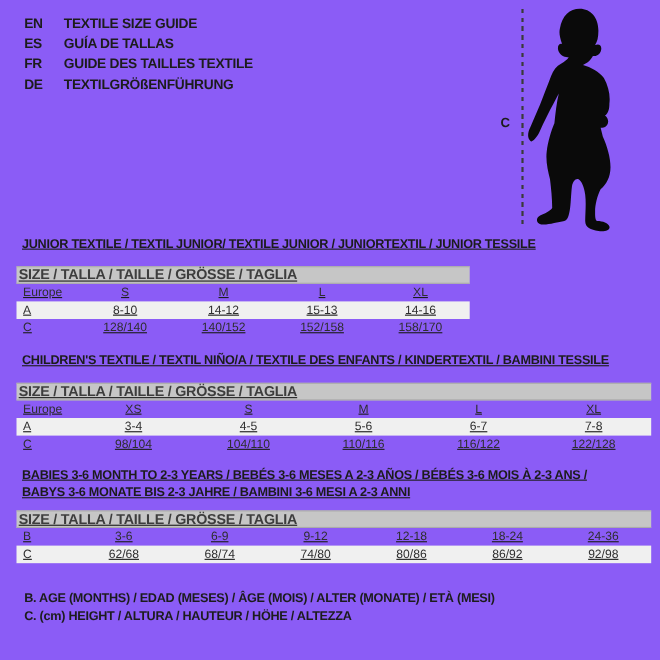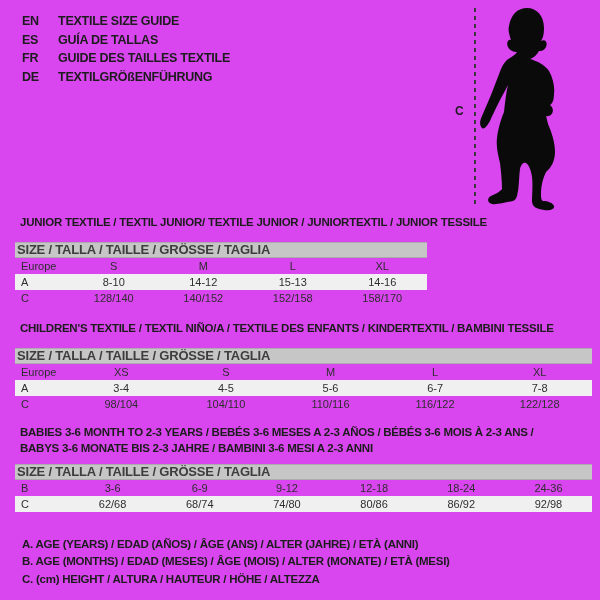--- a/index.html
+++ b/index.html
@@ -1,38 +1,38 @@
 <!DOCTYPE html>
 <html><head>
 <meta charset="utf-8">
 <style>
   html,body{margin:0;padding:0;background:#fff;}
   .canvas{
-    position:relative;width:600px;height:600px;background:#d946ef;
+    position:relative;width:600px;height:600px;background:#8b5cf6;
     font-family:"Liberation Sans",sans-serif;color:#1c1c1c;overflow:hidden;
     --hdr-bg:#c6c6c6;--hdr-border:#ababab;--shade:#f0f0f0;
   }
   .cond{letter-spacing:-0.25px;}
 
   
   .lang-list{position:absolute;left:22px;top:12px;}
   .lang-row{display:flex;height:18.6px;align-items:center;font-weight:bold;font-size:12.5px;}
   .lang-code{width:36px;}
   .lang-label{white-space:nowrap;}
 
   
   .height-line{
     position:absolute;left:474px;top:8px;width:2px;height:199px;
     background:repeating-linear-gradient(to bottom,#3a3a3a 0 4px,transparent 4px 8px);
   }
   .c-label{position:absolute;left:455px;top:104px;font-weight:bold;font-size:12px;}
   .silhouette{position:absolute;left:480px;top:0;}
 
   
-  .table-block{position:absolute;left:15px;}
+  .table-block{position:absolute;left:15px;text-decoration:underline;}
   .tb0{top:214px;width:412px;}
   .tb1{top:320px;width:577px;}
   .tb2{top:424px;width:577px;}
   .table-title{margin-left:5px;font-weight:bold;font-size:11.5px;line-height:16px;white-space:nowrap;}
   .tb0 .size-table,.tb1 .size-table{margin-top:12px;}
   .tb2 .size-table{margin-top:8px;}
   .size-bar{
     height:14px;line-height:14px;background:var(--hdr-bg);
     border-top:1px solid var(--hdr-border);border-bottom:1px solid var(--hdr-border);
     font-weight:bold;font-size:13px;color:#3d3d3d;padding-left:2px;letter-spacing:-0.2px;
@@ -200,18 +200,17 @@
             <div class="cell">74/80</div>
             <div class="cell">80/86</div>
             <div class="cell">86/92</div>
             <div class="cell">92/98</div>
           </div>
         </div>
       </div>
     </div>
 
   <div class="legend">
-    <div class="legend-line cond">A. AGE (YEARS) / EDAD (AÑOS) / ÂGE (ANS) / ALTER (JAHRE) / ETÀ (ANNI)</div>
     <div class="legend-line cond">B. AGE (MONTHS) / EDAD (MESES) / ÂGE (MOIS) / ALTER (MONATE) / ETÀ (MESI)</div>
     <div class="legend-line cond">C. (cm) HEIGHT / ALTURA / HAUTEUR / HÖHE / ALTEZZA</div>
   </div>
 
 </div>
 
 </body></html>

